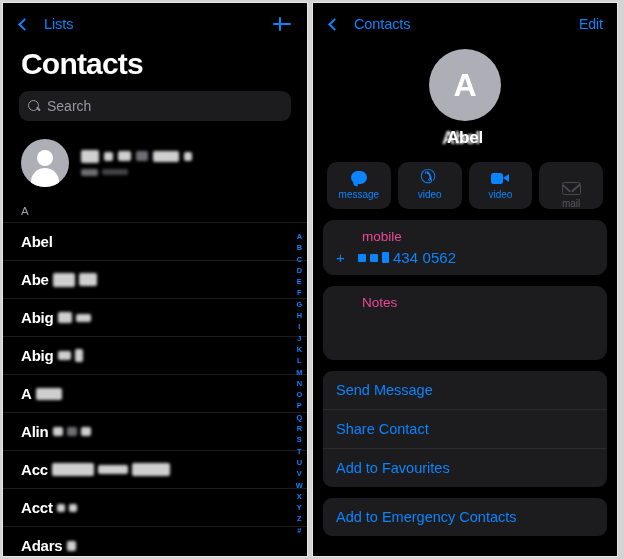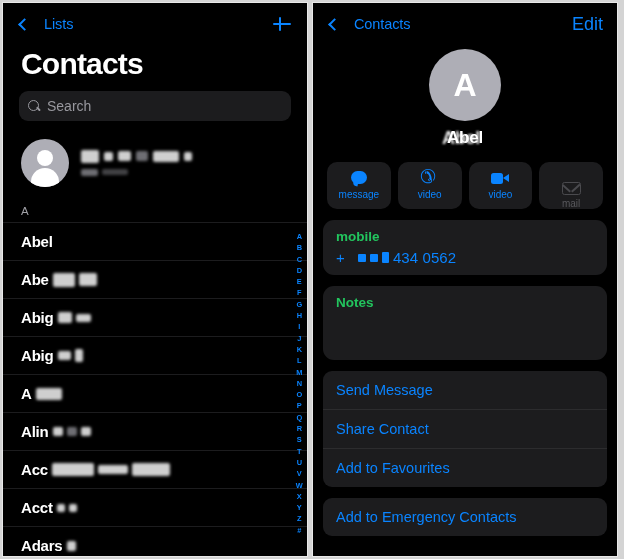--- a/index.html
+++ b/index.html
@@ -28,21 +28,21 @@
   .nav-back { display:flex; align-items:center; gap:16px; color:#0a84ff; cursor:pointer; }
   .chev { width:11px; height:11px; position:relative; }
   .chev::before {
     content:""; position:absolute; left:3px; top:1px;
     width:7px; height:7px;
     border-left:2.6px solid #0a84ff; border-bottom:2.6px solid #0a84ff;
     transform:rotate(45deg);
   }
   .nav-back-label { font-size:14.5px; color:#0a84ff; letter-spacing:-0.1px; }
   .nav-right { margin-left:auto; }
-  .nav-edit { font-size:18px; color:#0a84ff; cursor:pointer; }
+  .nav-edit { font-size:14px; color:#0a84ff; cursor:pointer; }
   .plus-btn {
     width:22px; height:22px; position:relative; cursor:pointer;
   }
   .plus-btn::before, .plus-btn::after {
     content:""; position:absolute; background:#0a84ff; border-radius:1px;
   }
   .plus-btn::before { left:2px; top:10px; width:18px; height:2.2px; }
   .plus-btn::after { left:7.9px; top:4px; width:2.2px; height:14px; }
 
   
@@ -191,21 +191,21 @@
     content:""; position:absolute; top:0.2px; width:12px; height:1.6px;
     background:#4a4a4e;
   }
   .ico-mail::before { left:-0.6px; transform-origin:left top; transform:rotate(42deg); }
   .ico-mail::after  { right:-0.6px; transform-origin:right top; transform:rotate(-42deg); }
 
   .card {
     background:#1c1c1e; border-radius:11px;
     margin-top:11px; padding:9px 13px;
   }
-  .card-label { font-size:13.5px; font-weight:bold; color:#22c55e; }
+  .card-label { font-size:13.5px; font-weight:normal; color:#ec4899;margin-left:26px; }
   .card-value {
     font-size:15px; color:#0a84ff; margin-top:5px;
     display:flex; align-items:center; gap:4px; letter-spacing:0.1px;
   }
   .redact-blue { background:#0a84ff; border-radius:1px; filter:blur(0.7px); display:inline-block; }
   .notes-card { min-height:74px; }
   .list-card { background:#1c1c1e; border-radius:9px; margin-top:11px; overflow:hidden; }
   .list-card-item {
     font-size:14.5px; color:#0a84ff;
     padding:11px 13px; cursor:pointer;

